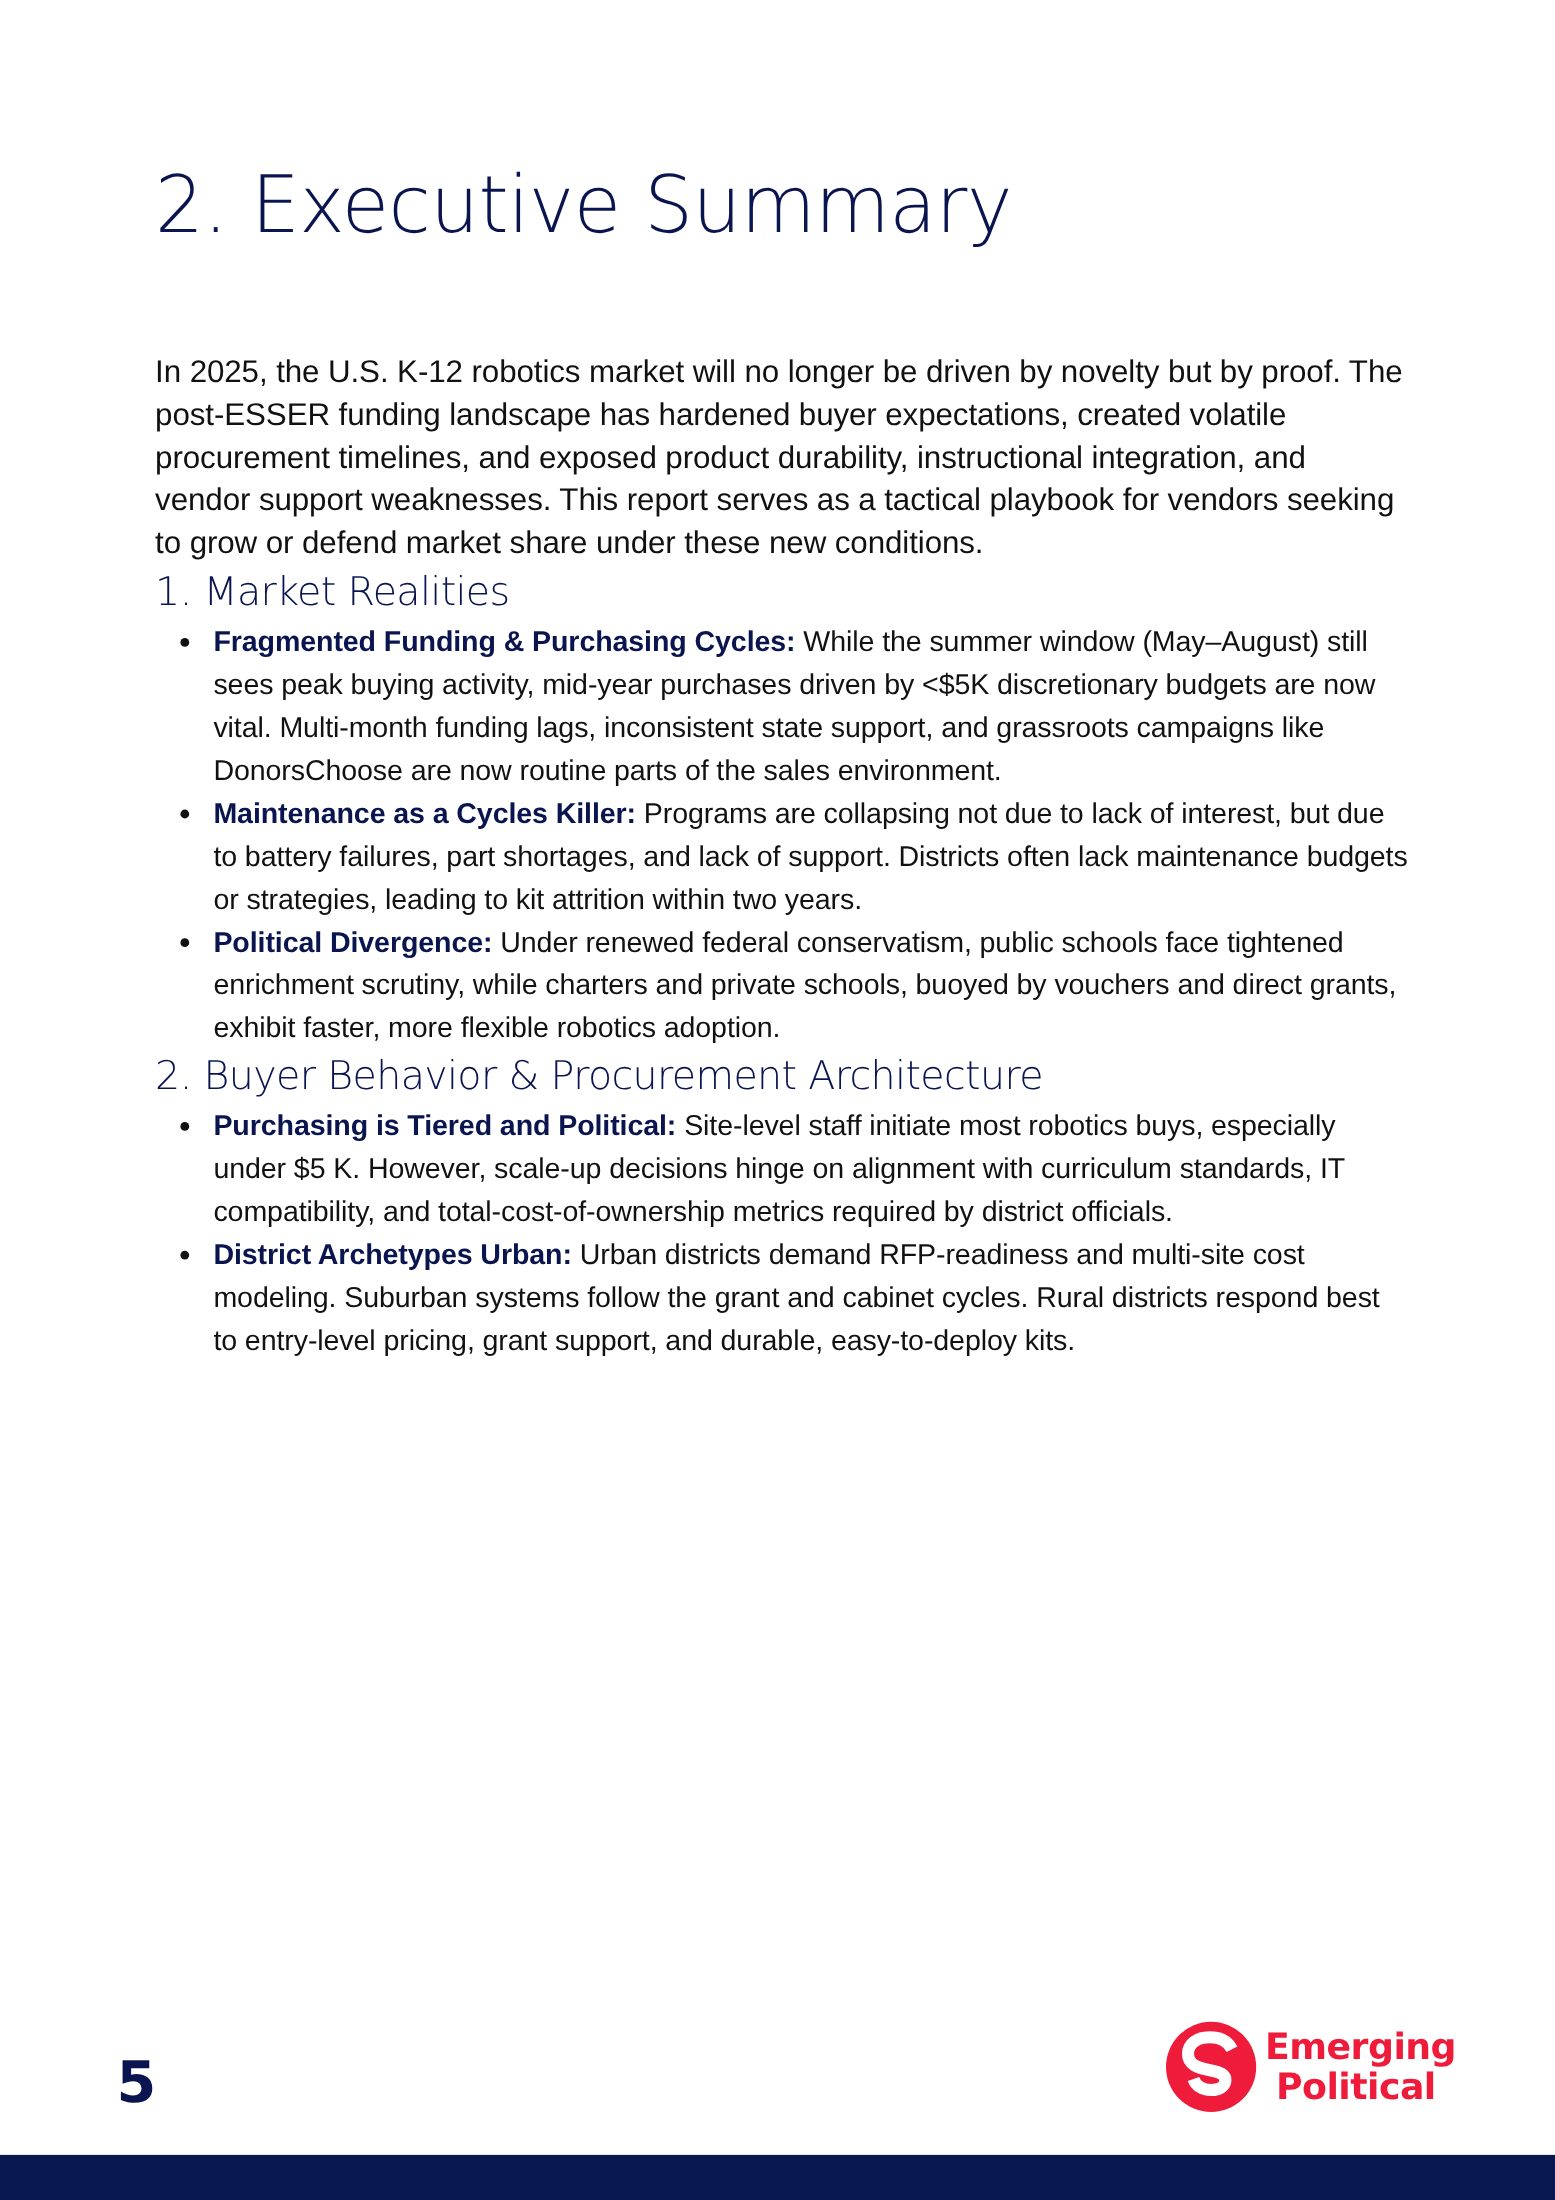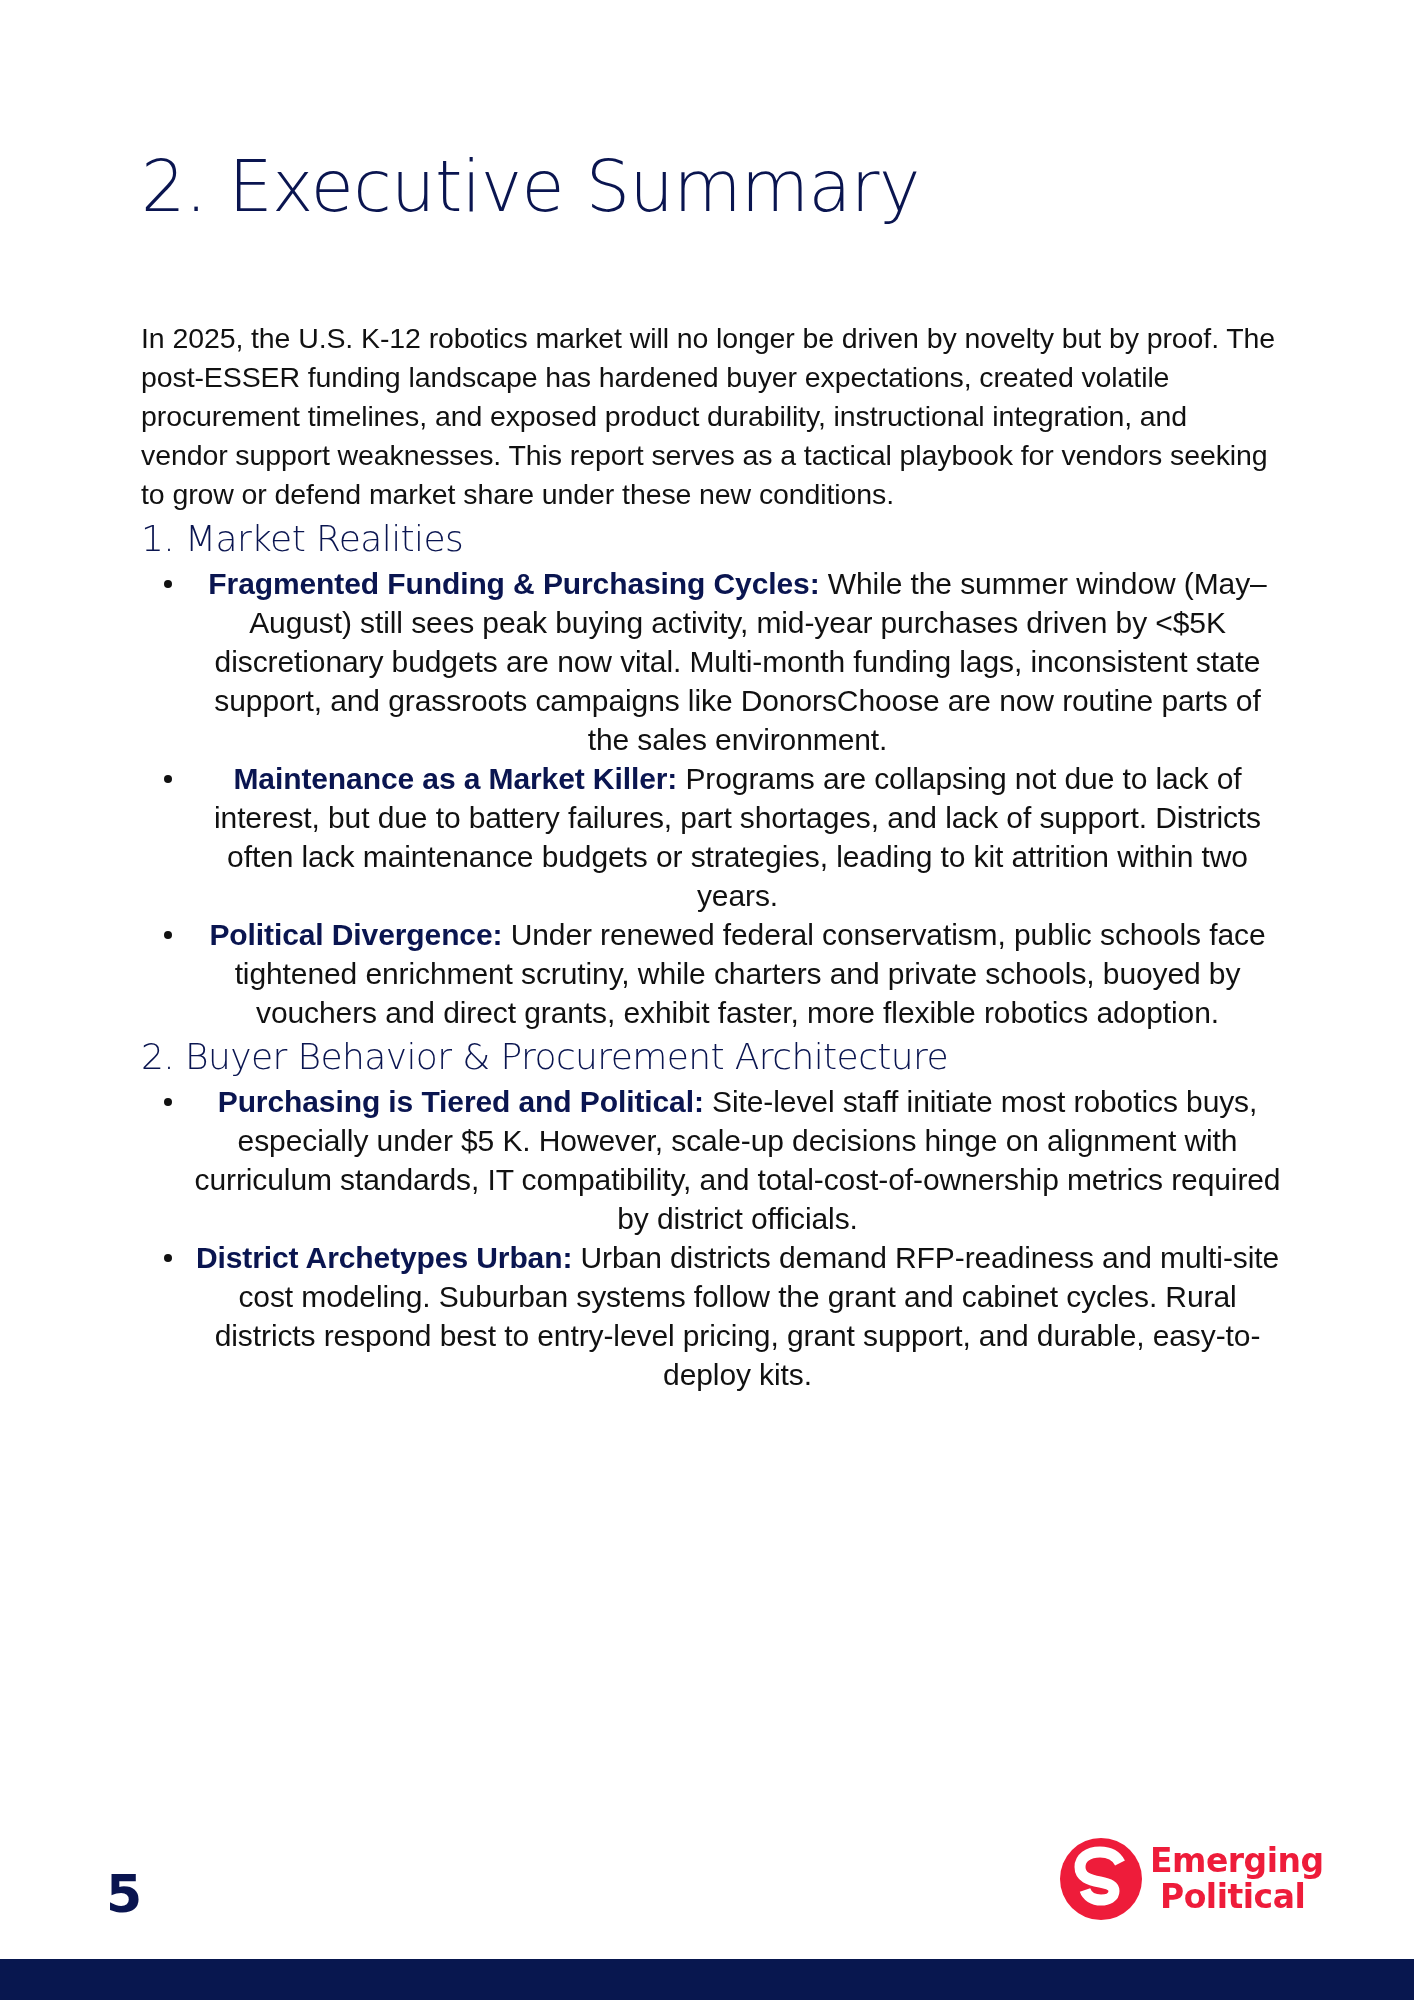--- a/index.html
+++ b/index.html
@@ -34,23 +34,22 @@
     font-family: "DejaVu Sans", sans-serif; font-weight: 300;
     font-size: 36px; line-height: 50px; color: #0a1550;
     margin: 0; letter-spacing: -0.6px;
   }
   .sec1-heading { margin-top: 44px; }
   .sec2-heading { margin-top: 48px; }
   ul.bullets {
     list-style: none; margin: 0; padding: 0 0 0 53px;
   }
   ul.bullets li {
-    position: relative; font-size: 30px; line-height: 39px; color: #111;
+    position: relative; font-size: 26px; line-height: 39px; color: #111;
     letter-spacing: -0.1px;
-    text-align: center;
   }
   ul.bullets li .bullet-dot {
     position: absolute; left: -30px; top: 16px; width: 8px; height: 8px;
     background: #111; border-radius: 50%;
   }
   ul.bullets li .lead {
     font-weight: bold; color: #0a1550;
   }
   .page-number {
     position: absolute; left: 106px; top: 1866px;
@@ -81,21 +80,21 @@
 
 <div class="content">
   <p class="intro">In 2025, the U.S. K-12 robotics market will no longer be driven by novelty but by proof. The post-ESSER funding landscape has hardened buyer expectations, created volatile procurement timelines, and exposed product durability, instructional integration, and vendor support weaknesses. This report serves as a tactical playbook for vendors seeking to grow or defend market share under these new conditions.</p>
 
   <h2 class="section-heading sec1-heading">1. Market Realities</h2>
   <ul class="bullets">
     <li>
       <span class="bullet-dot"></span><span class="lead">Fragmented Funding &amp; Purchasing Cycles:</span><span> While the summer window (May–August) still sees peak buying activity, mid-year purchases driven by &lt;$5K discretionary budgets are now vital. Multi-month funding lags, inconsistent state support, and grassroots campaigns like DonorsChoose are now routine parts of the sales environment.</span>
     </li>
     <li>
-      <span class="bullet-dot"></span><span class="lead">Maintenance as a Market Killer:</span><span> Programs are collapsing not due to lack of interest, but due to battery failures, part shortages, and lack of support. Districts often lack maintenance budgets or strategies, leading to kit attrition within two years.</span>
+      <span class="bullet-dot"></span><span class="lead">Maintenance as a Cycles Killer:</span><span> Programs are collapsing not due to lack of interest, but due to battery failures, part shortages, and lack of support. Districts often lack maintenance budgets or strategies, leading to kit attrition within two years.</span>
     </li>
     <li>
       <span class="bullet-dot"></span><span class="lead">Political Divergence:</span><span> Under renewed federal conservatism, public schools face tightened enrichment scrutiny, while charters and private schools, buoyed by vouchers and direct grants, exhibit faster, more flexible robotics adoption.</span>
     </li>
   </ul>
 
   <h2 class="section-heading sec2-heading">2. Buyer Behavior &amp; Procurement Architecture</h2>
   <ul class="bullets">
     <li>
       <span class="bullet-dot"></span><span class="lead">Purchasing is Tiered and Political:</span><span> Site-level staff initiate most robotics buys, especially under $5 K. However, scale-up decisions hinge on alignment with curriculum standards, IT compatibility, and total-cost-of-ownership metrics required by district officials.</span>

